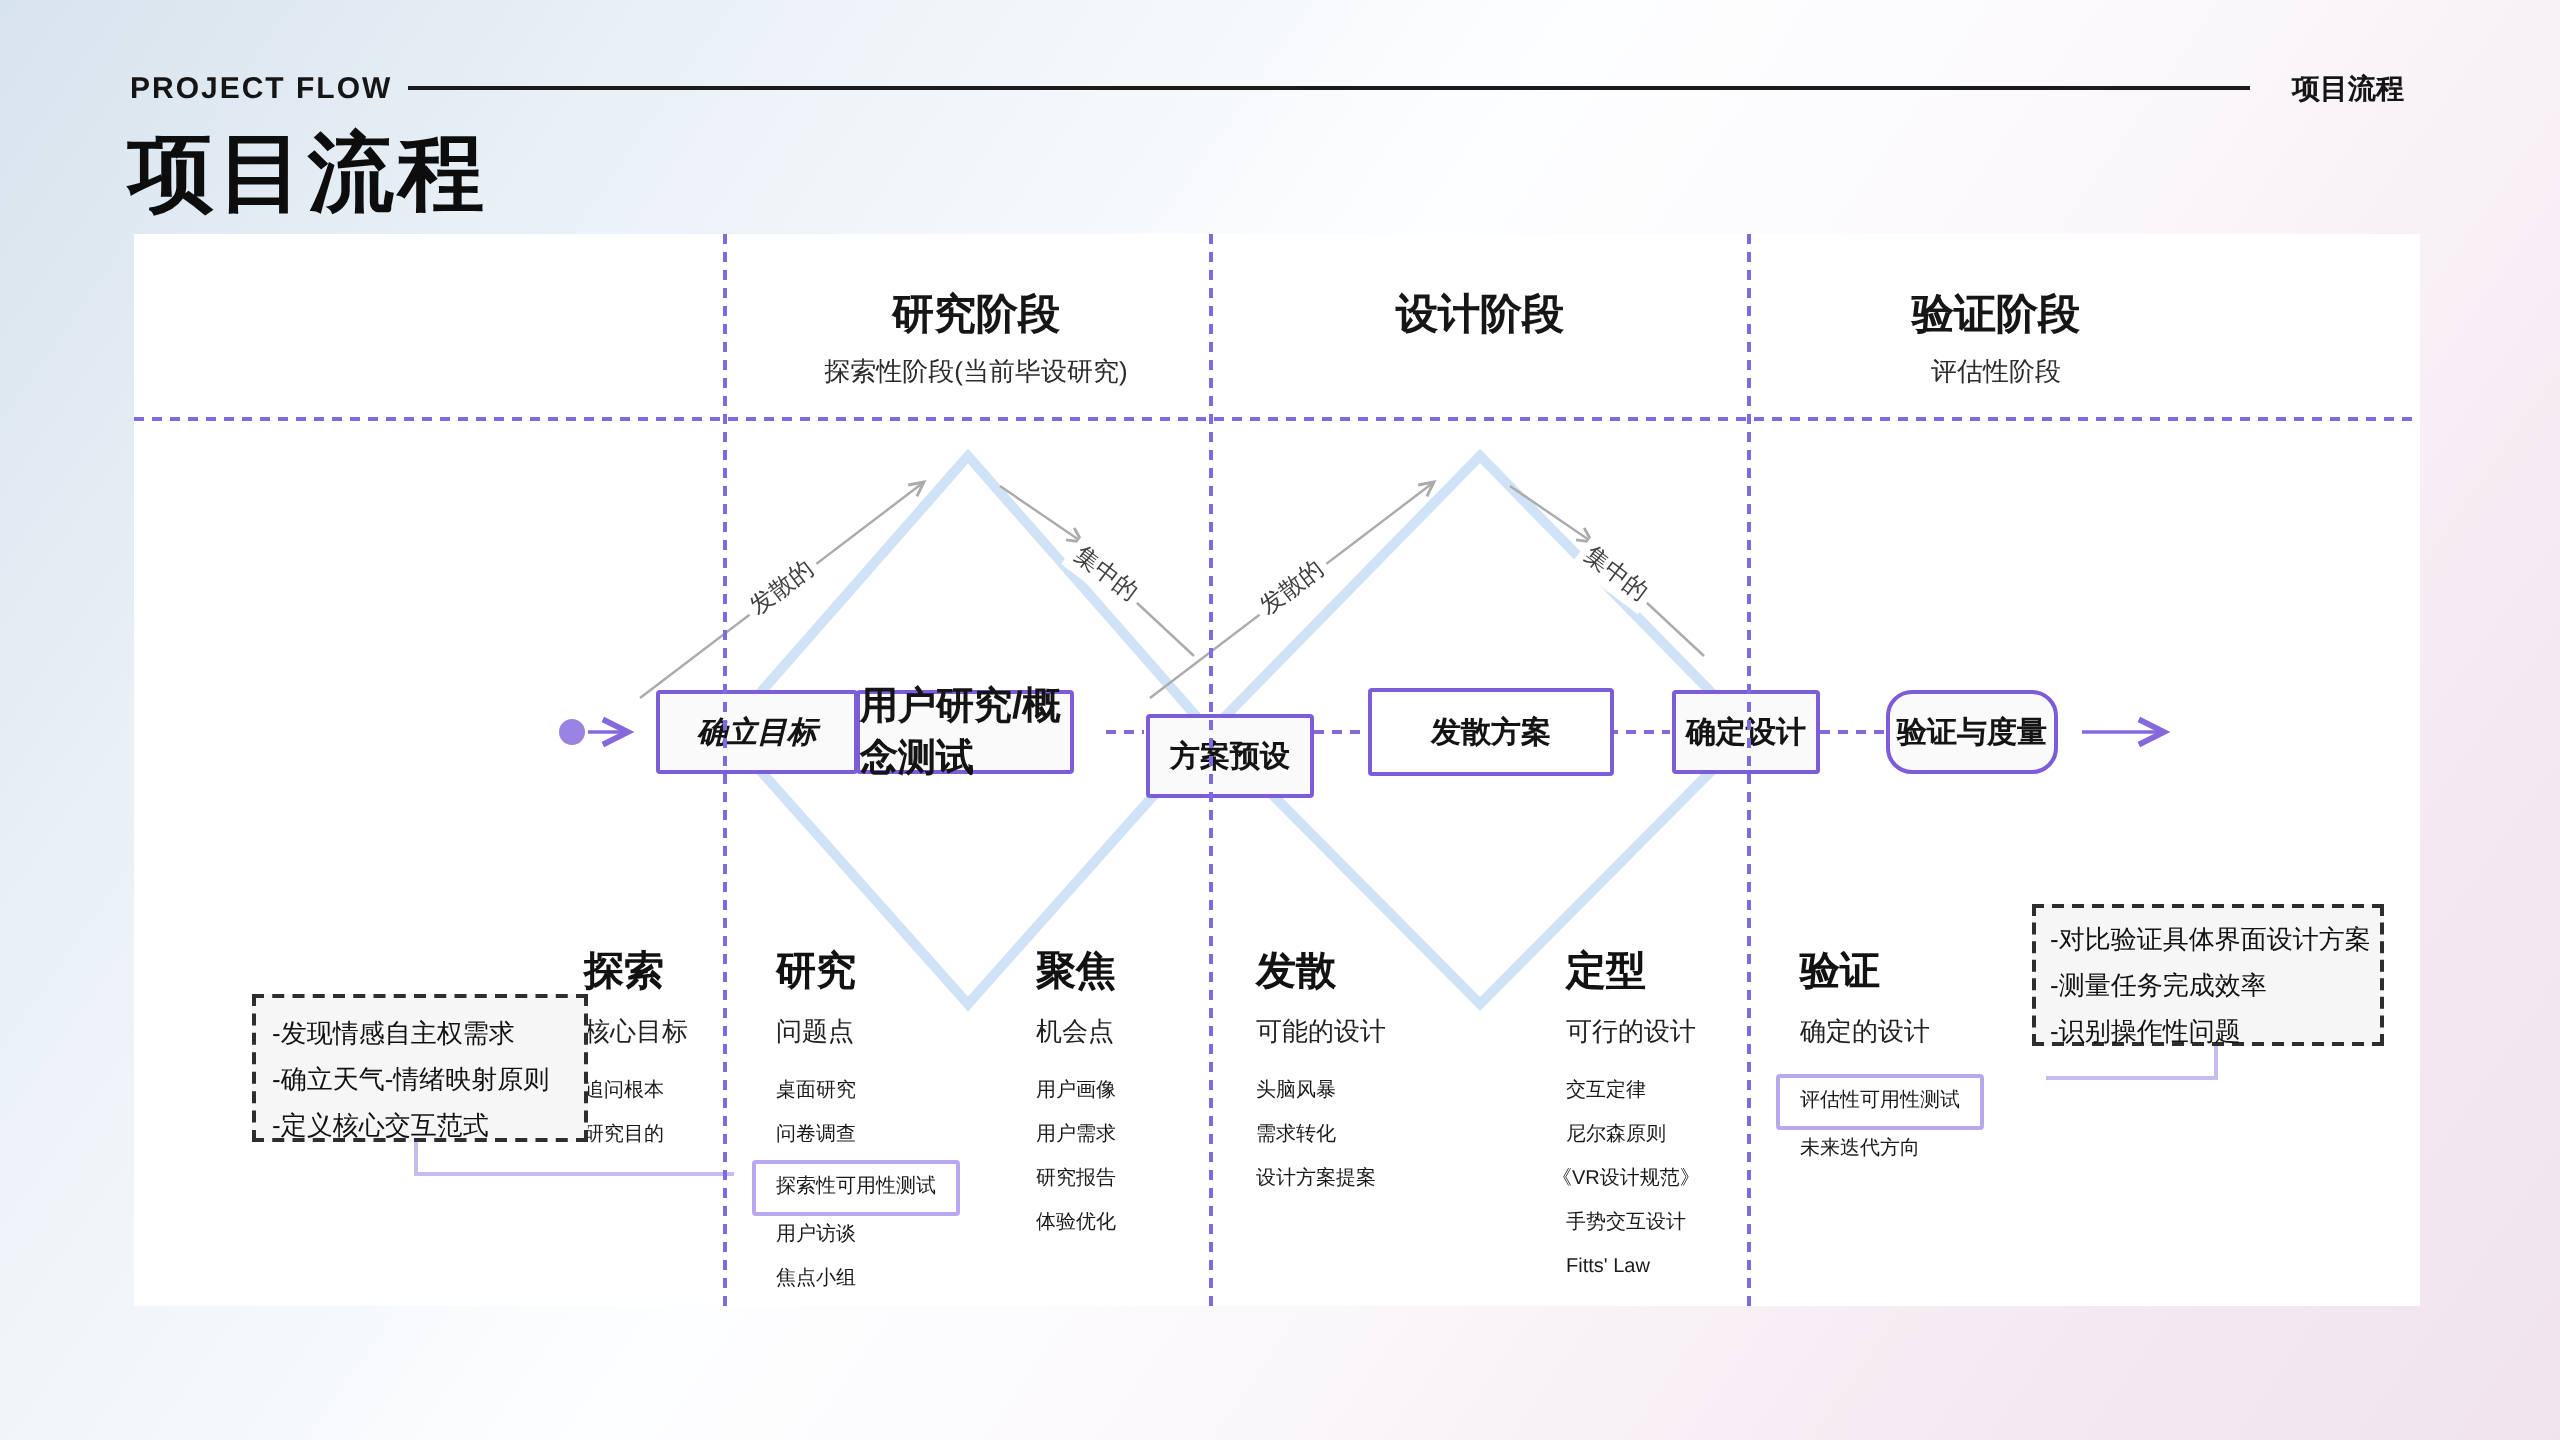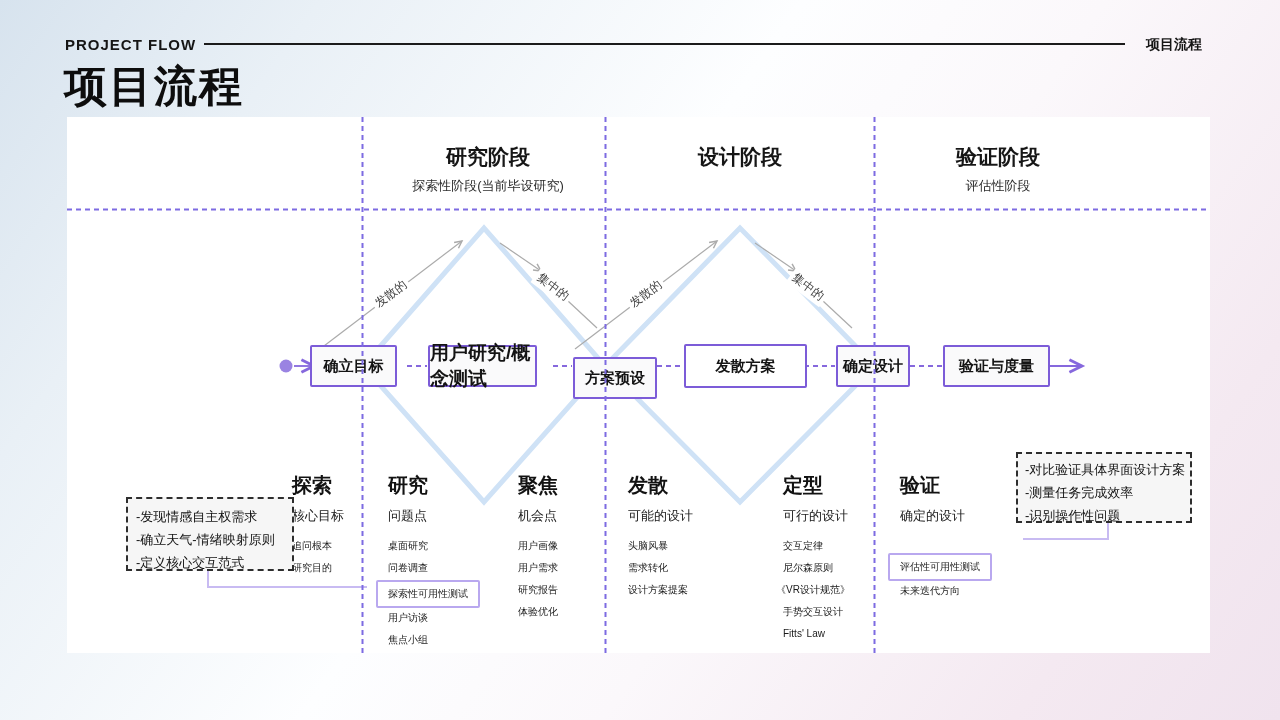--- a/index.html
+++ b/index.html
@@ -117,26 +117,26 @@
 <div class="abs phase" style="left:873px; top:143px;">
   <div class="pt">验证阶段</div>
   <div class="ps">评估性阶段</div>
 </div>
 
 <div class="abs diag-label" style="left:391px; top:294px;">发散的</div>
 <div class="abs diag-label cw" style="left:553px; top:287px;">集中的</div>
 <div class="abs diag-label" style="left:646px; top:294px;">发散的</div>
 <div class="abs diag-label cw" style="left:808px; top:287px;">集中的</div>
 
-<div class="abs flow-box" style="left:310px; width:87px;">确立目标</div>
+<div class="abs flow-box" style="left:328px; width:101px;font-style:italic;">确立目标</div>
 <div class="abs flow-box" style="left:428px; width:109px; font-size:19px;">用户研究/概念测试</div>
 <div class="abs flow-box" style="left:573px; width:84px;margin-top:12px;">方案预设</div>
 <div class="abs flow-box" style="left:684px; width:123px; top:344px; height:44px; background:#ffffff;">发散方案</div>
 <div class="abs flow-box" style="left:836px; width:74px;font-family:Liberation Serif, serif;">确定设计</div>
-<div class="abs flow-box" style="left:943px; width:107px;">验证与度量</div>
+<div class="abs flow-box" style="left:943px; width:86px;border-radius:13px;">验证与度量</div>
 
 <div class="abs col" style="left:292px; top:472px;">
   <div class="ct">探索</div>
   <div class="cs">核心目标</div>
   <ul>
     <li>追问根本</li>
     <li>研究目的</li>
   </ul>
 </div>
 
@@ -182,21 +182,21 @@
     <li style="margin-left:-7px;">《VR设计规范》</li>
     <li>手势交互设计</li>
     <li>Fitts' Law</li>
   </ul>
 </div>
 
 <div class="abs col" style="left:900px; top:472px;">
   <div class="ct">验证</div>
   <div class="cs">确定的设计</div>
   <ul style="margin-top:12px;">
-    <li class="hl" style="margin-top:16px;">评估性可用性测试</li>
+    <li class="hl" style="margin-top:0;">评估性可用性测试</li>
     <li>未来迭代方向</li>
   </ul>
 </div>
 
 <div class="abs note note-left">
   <div>-发现情感自主权需求</div>
   <div>-确立天气-情绪映射原则</div>
   <div>-定义核心交互范式</div>
 </div>
 <div class="abs note note-right">

